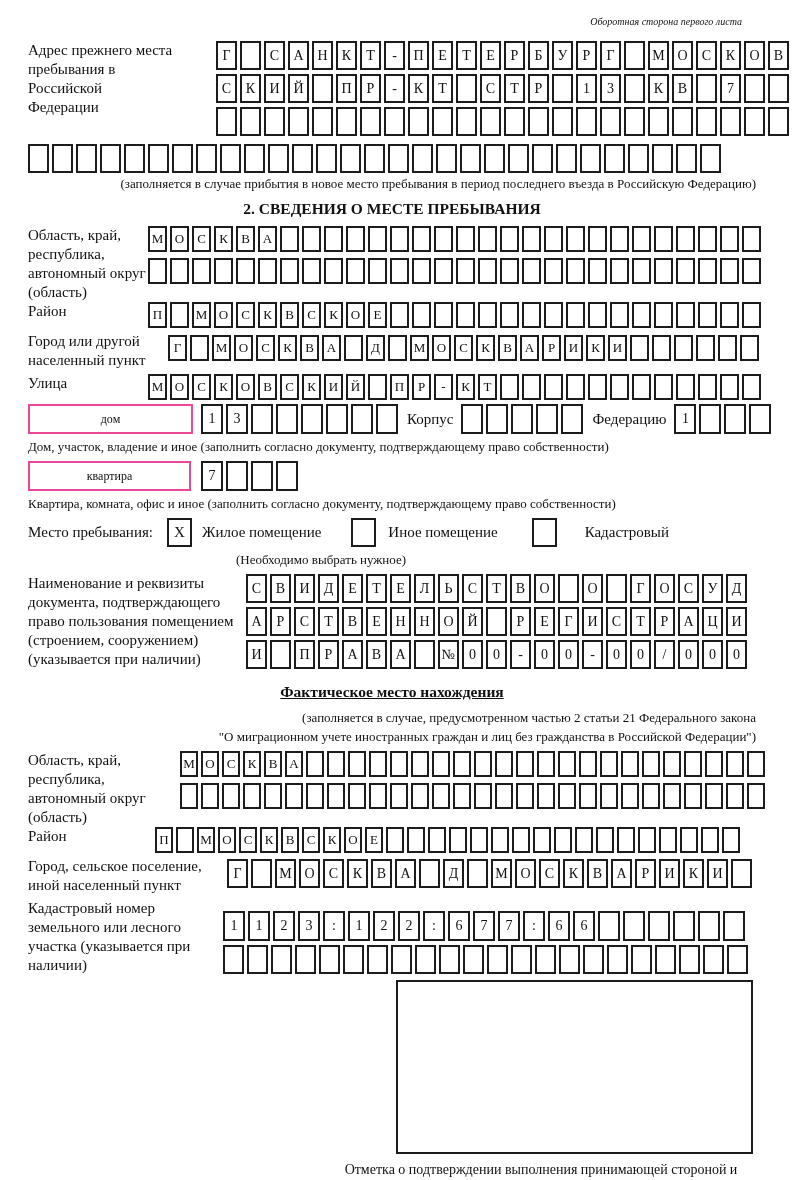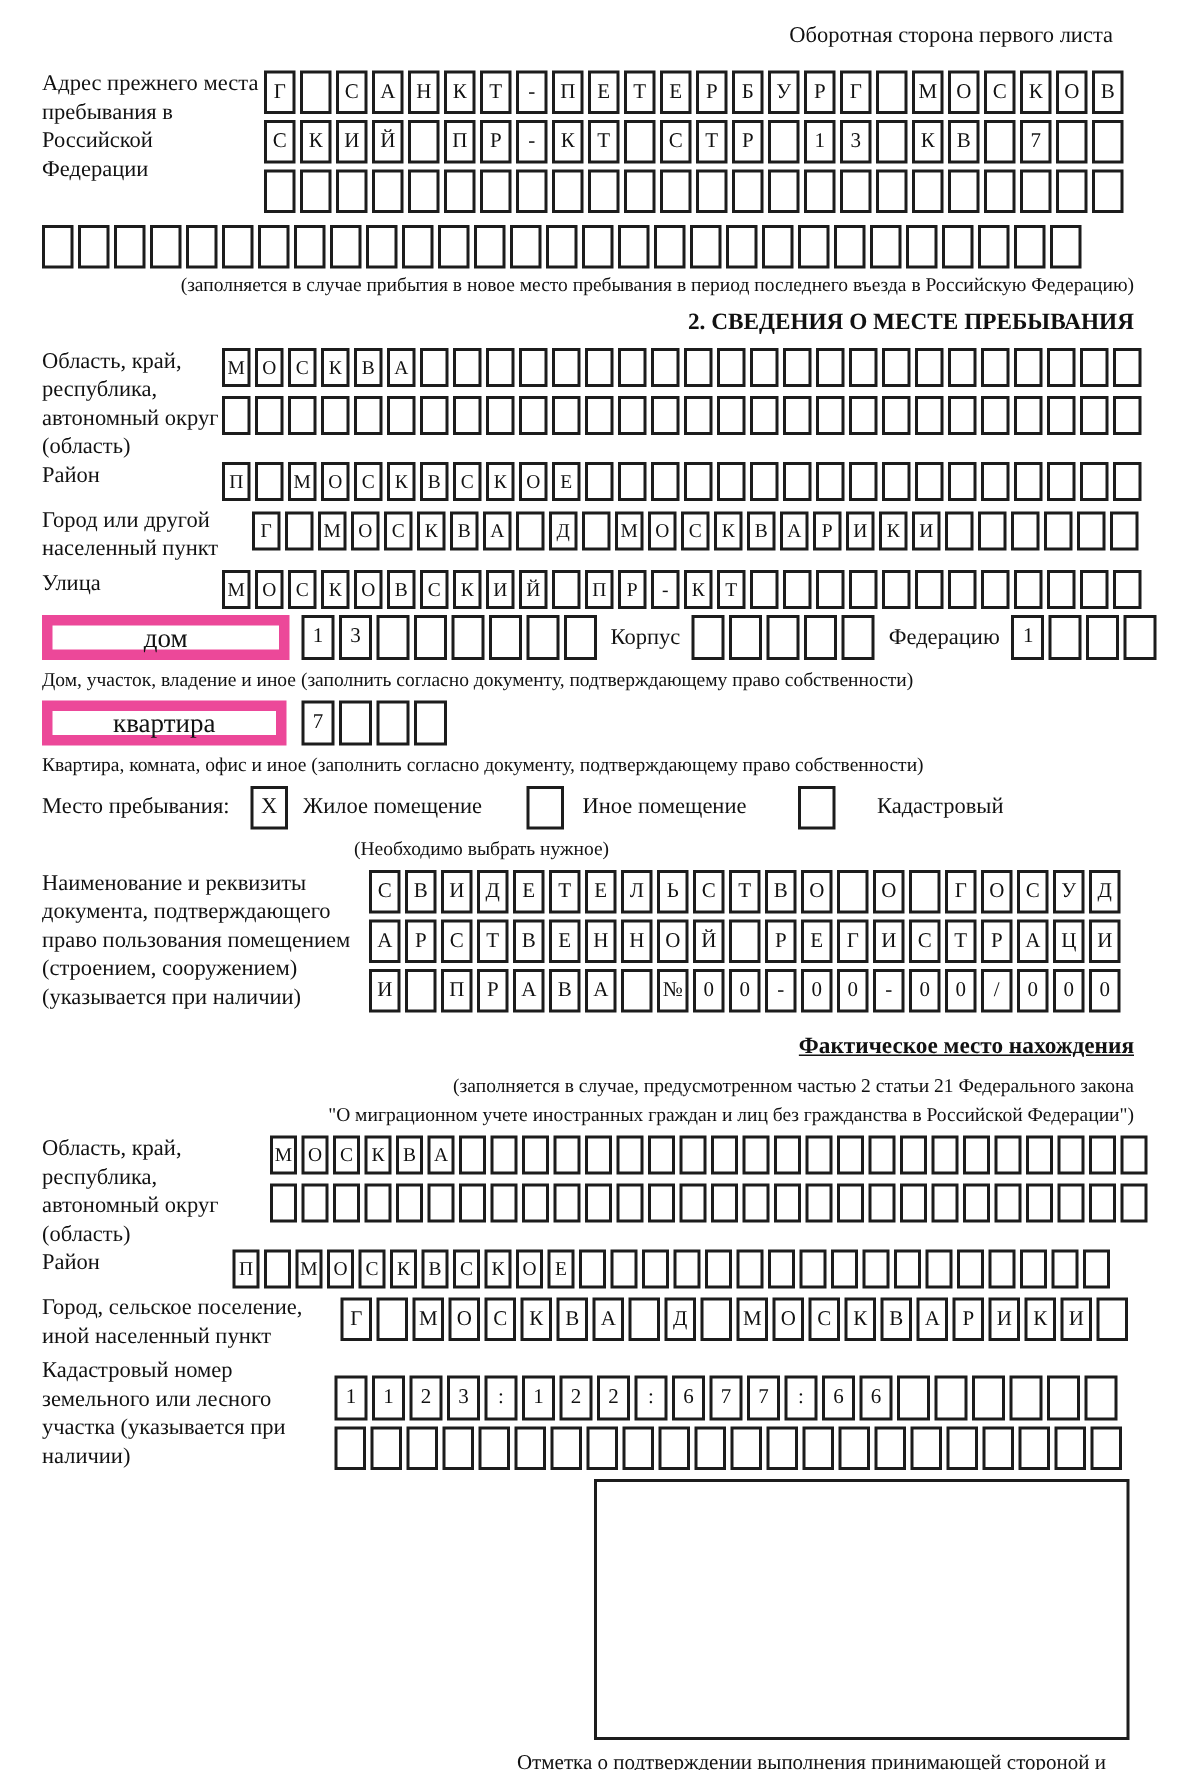--- a/index.html
+++ b/index.html
@@ -3,55 +3,55 @@
 <meta charset="utf-8">
 <style>
   * { margin:0; padding:0; box-sizing:border-box; }
   html,body { background:#fff; }
   body {
     width:800px; height:1180px;
     font-family:"Liberation Serif","DejaVu Serif",serif;
     color:#111; font-size:15px; overflow:hidden;
   }
   .page { padding:16px 44px 0 28px; position:relative; }
-  .hdr-note { text-align:right; font-size:15px; padding-right:14px; }
+  .hdr-note { text-align:right; font-size:10px; padding-right:14px;font-style:italic; }
 
   .frow { display:flex; align-items:flex-start; margin-bottom:4px; }
   .lbl { font-size:15px; line-height:19px; flex-shrink:0; }
   .rows > .cellrow { margin-bottom:4px; }
   .cellrow { display:flex; white-space:nowrap; }
   .cell {
     flex-shrink:0; display:inline-flex; align-items:center; justify-content:center;
     border:2px solid #1c1c1c; margin-right:3px; font-size:14px; background:#fff;
   }
   .p24 .cell { width:21px; height:29px; }
   .p25 .cell { width:22px; height:30px; }
   .p22 .cell { width:19px; height:26px; font-size:13px; }
   .p21 .cell { width:18px; height:26px; font-size:13px; }
 
   .caption { text-align:right; font-size:13px; line-height:17px; margin:2px 0 6px 0; }
-  .sec-title { text-align:right; font-weight:bold; font-size:15.5px; margin:8px 0 8px 0; }
+  .sec-title { text-align:center; font-weight:bold; font-size:15.5px; margin:8px 0 8px 0; }
 
   .name-box {
-    border:7px solid #ec4899; height:30px; display:flex; align-items:center;
-    justify-content:center; font-size:18px; flex-shrink:0;
+    border:2px solid #ec4899; height:30px; display:flex; align-items:center;
+    justify-content:center; font-size:12px; flex-shrink:0;
   }
   .inline-lbl { font-size:15px; line-height:30px; margin:0 8px 0 6px; flex-shrink:0; }
 
   .chk {
     width:25px; height:29px; border:2px solid #1c1c1c; display:inline-flex;
     align-items:center; justify-content:center; font-size:15px; flex-shrink:0;
   }
   .opt-lbl { line-height:29px; }
 
   .stamp-col { width:430px; margin-left:auto; margin-right:0; margin-top:2px; }
   .stamp-box { width:357px; height:174px; border:2px solid #1c1c1c; margin-left:auto; margin-right:3px; }
   .stamp-caption { text-align:center; font-size:14px; line-height:19px; margin-top:6px; }
 
-  .mt2{margin-top:2px;} .mt6{margin-top:6px;} .mt10{margin-top:10px;text-decoration:underline;} .mt14{margin-top:14px;}
+  .mt2{margin-top:2px;} .mt6{margin-top:6px;} .mt10{margin-top:10px;text-decoration:underline;} .mt14{margin-top:14px;gap:40px;}
   .mb0{margin-bottom:0;font-family:Liberation Serif, serif;}
 </style>
 </head>
 <body>
 
 <div class="page">
 
   <div class="hdr-note">Оборотная сторона первого листа</div>
 
   <div class="frow mt14">

